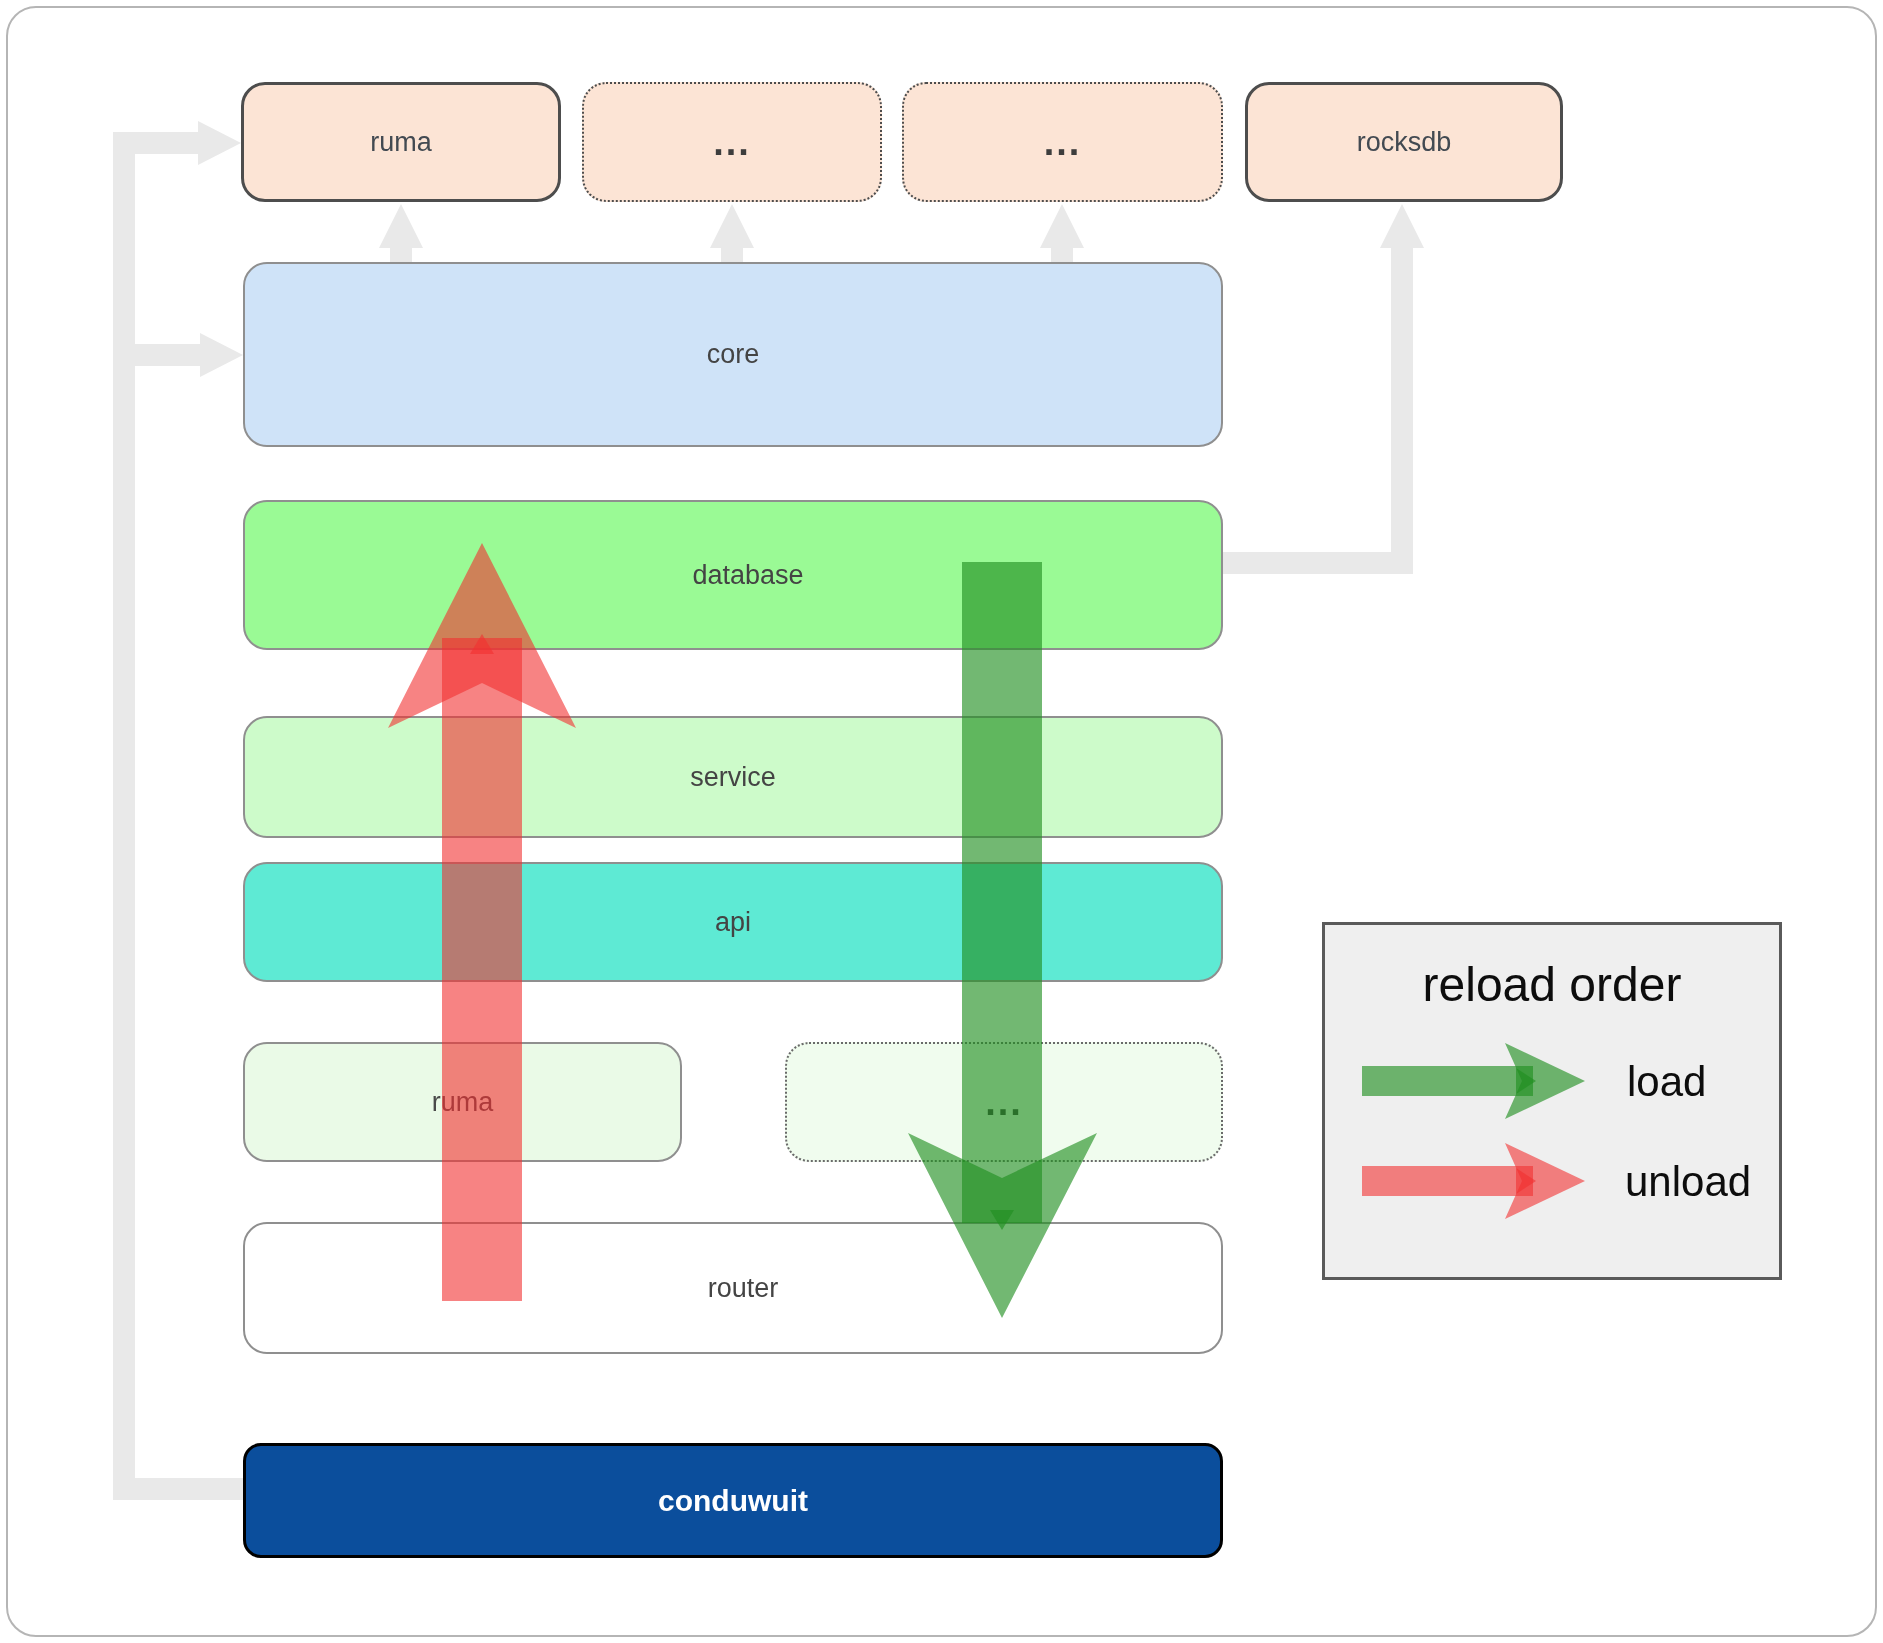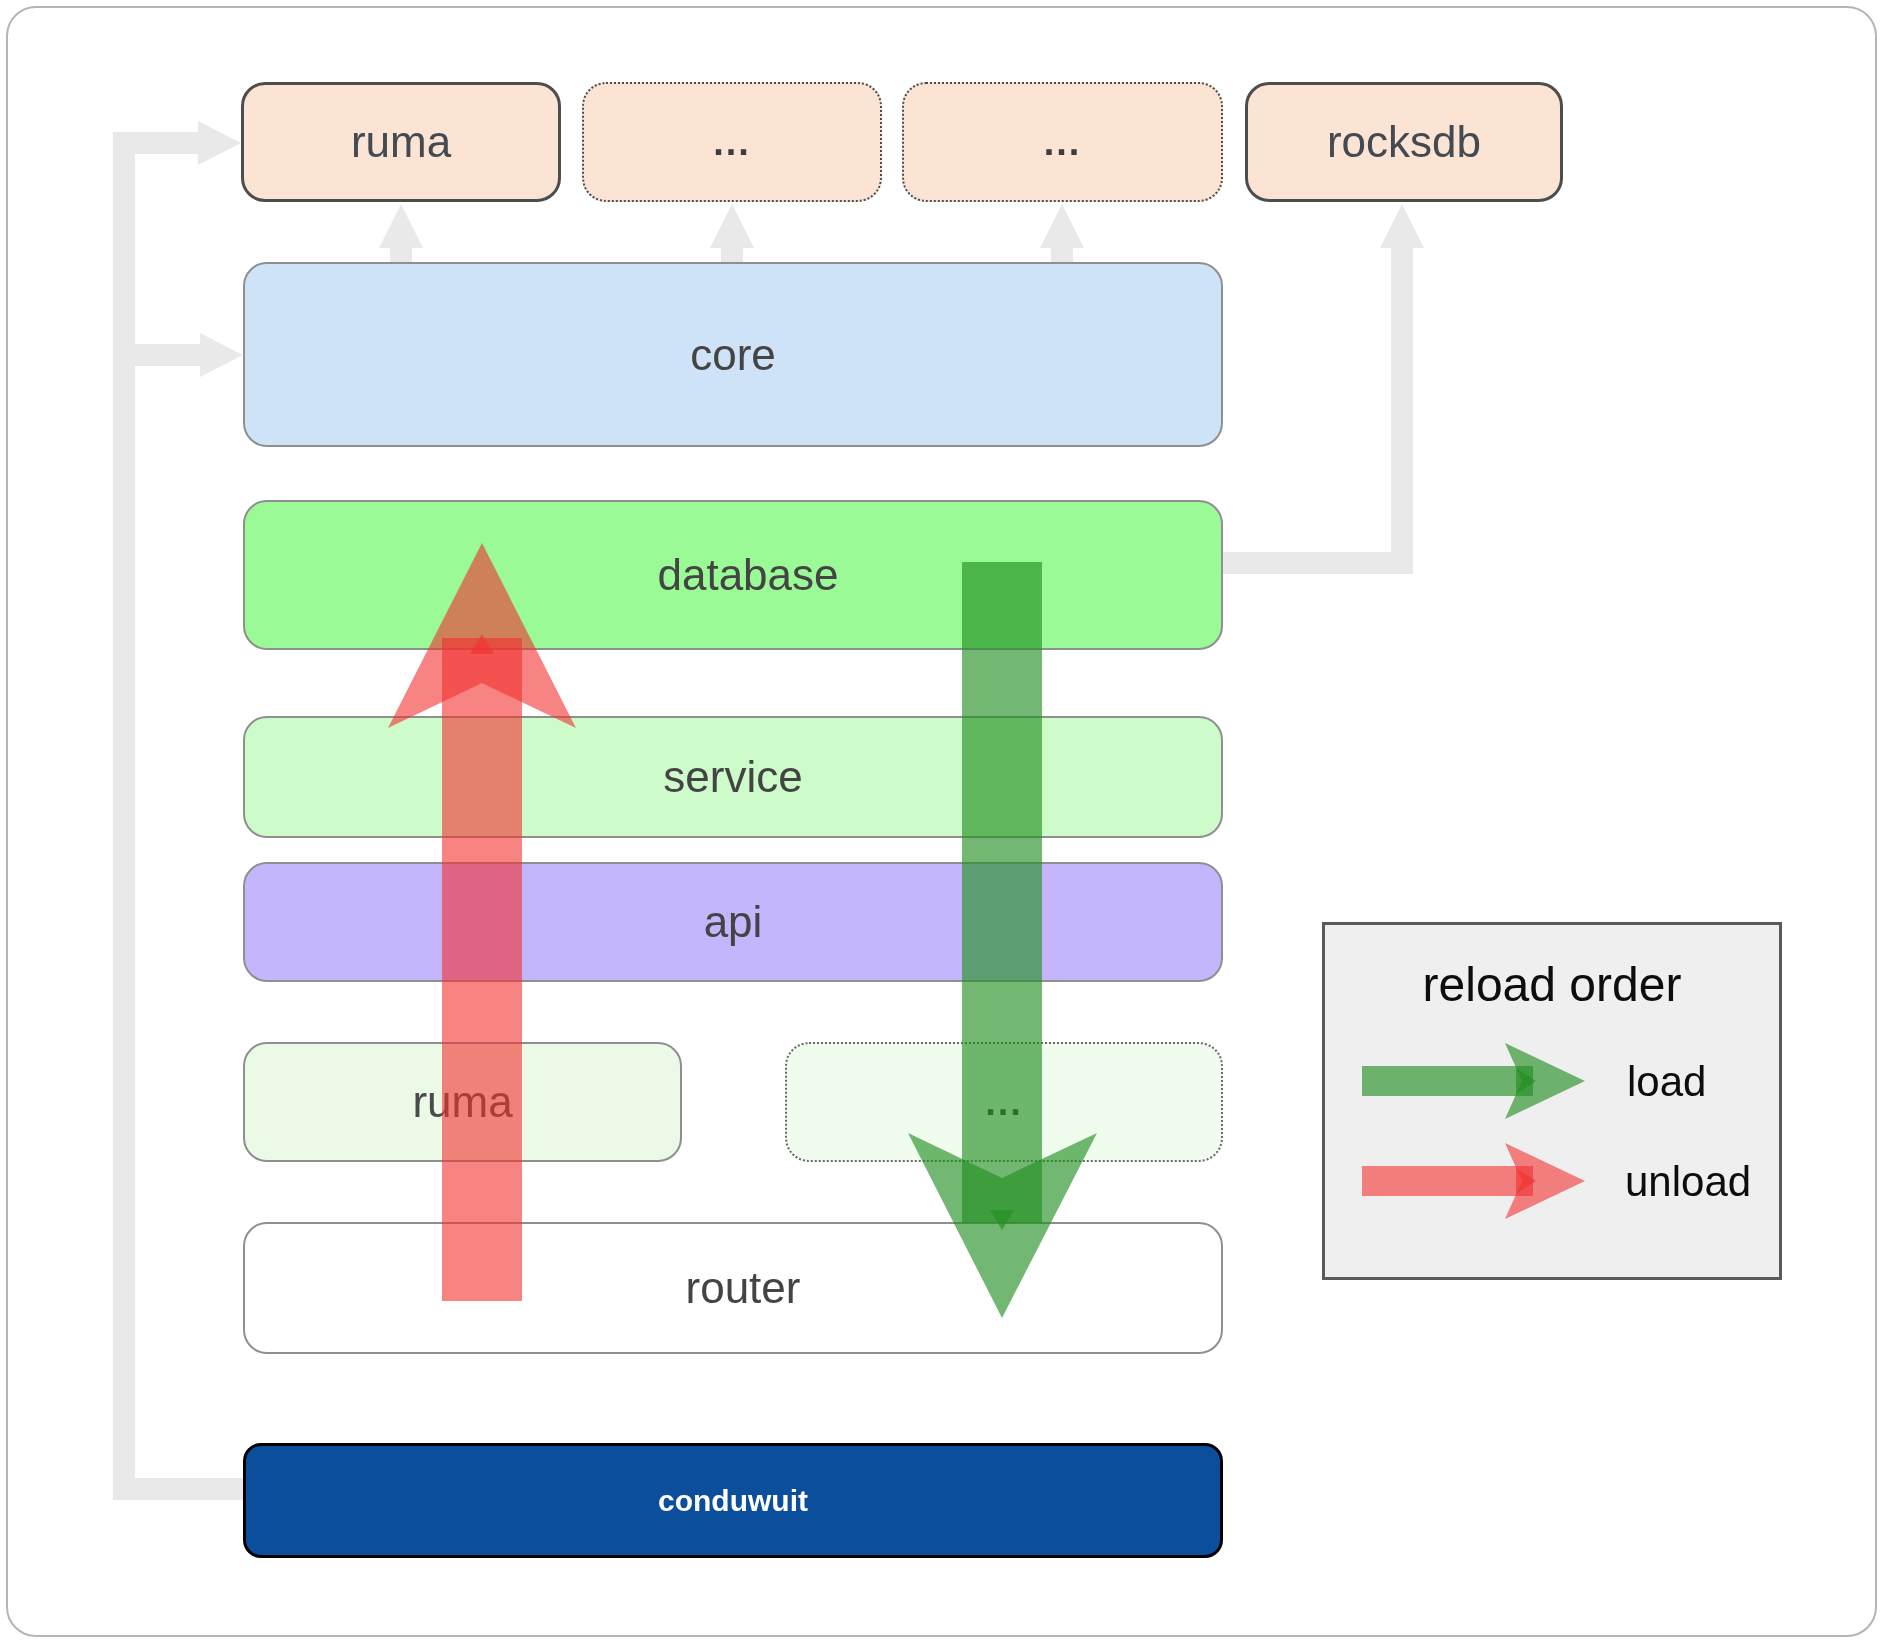--- a/index.html
+++ b/index.html
@@ -3,31 +3,31 @@
 <meta charset="utf-8">
 <style>
   html,body{margin:0;padding:0;background:#ffffff;}
   body{font-family:"Liberation Sans", sans-serif;}
   #stage{position:relative;width:1883px;height:1643px;background:#ffffff;overflow:hidden;}
   #frame{position:absolute;left:6px;top:6px;width:1867px;height:1627px;border:2px solid #b5b5b5;border-radius:30px;}
   svg.layer{position:absolute;left:0;top:0;width:1883px;height:1643px;pointer-events:none;}
   #connectors{z-index:1;}
   #arrows{z-index:6;}
   .box{position:absolute;box-sizing:border-box;display:flex;align-items:center;justify-content:center;
-       font-size:44px;color:#444444;z-index:2;}
+       font-size:27px;color:#444444;z-index:2;}
   .r24{border-radius:24px;}
   .solid-dark{border:3px solid #4d4d4d;}
   .dotted-dark{border:2px dotted #4d4d4d;}
   .gray-border{border:2px solid #8f8f8f;}
   .peach{background:#fce4d5;color:#434a52;}
   .dots{font-weight:700;font-size:38px;color:#3d3d3d;letter-spacing:2px;}
   .core{background:#cfe3f8;}
   .database{background:#9afa95;}
   .service{background:#cdfbca;margin-top:36px;}
-  .api{background:#c4b5fd;}
+  .api{background:#5eead4;}
   .admin{background:#eafae7;color:#4a4a4a;}
   .admin-dots{background:#f0fcee;border:2px dotted #6a6a6a;}
   .router{background:#ffffff;}
   .conduwuit{background:#0b4e9c;border:3px solid #000000;border-radius:18px;
              color:#ffffff;font-weight:700;font-size:30px;}
   #legend{position:absolute;left:1322px;top:922px;width:460px;height:358px;box-sizing:border-box;
           background:#efefef;border:3px solid #5a5a5a;z-index:2;}
   #legend-title{position:absolute;left:0;top:32px;width:100%;text-align:center;
                 font-size:48px;color:#0d0d0d;}
   .legend-label{position:absolute;font-size:42px;color:#0d0d0d;z-index:7;}

